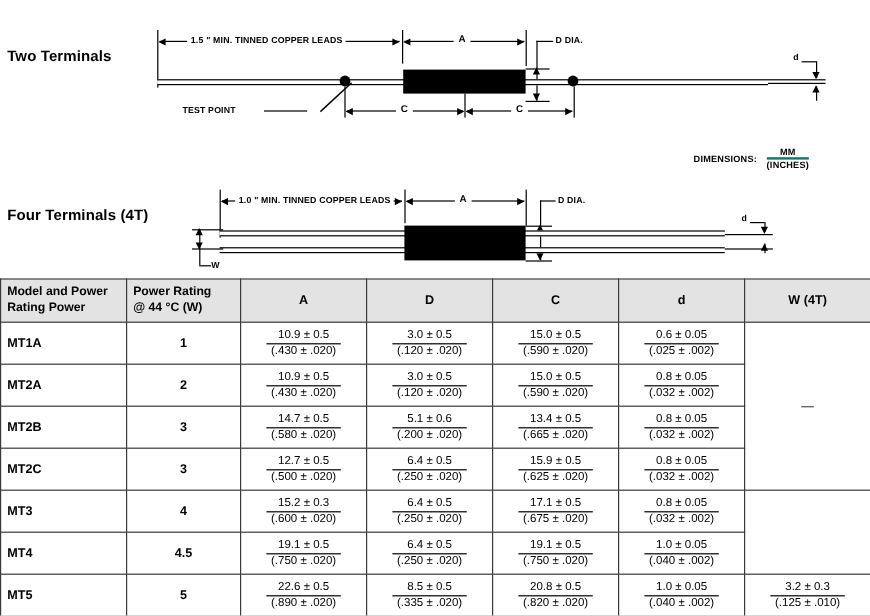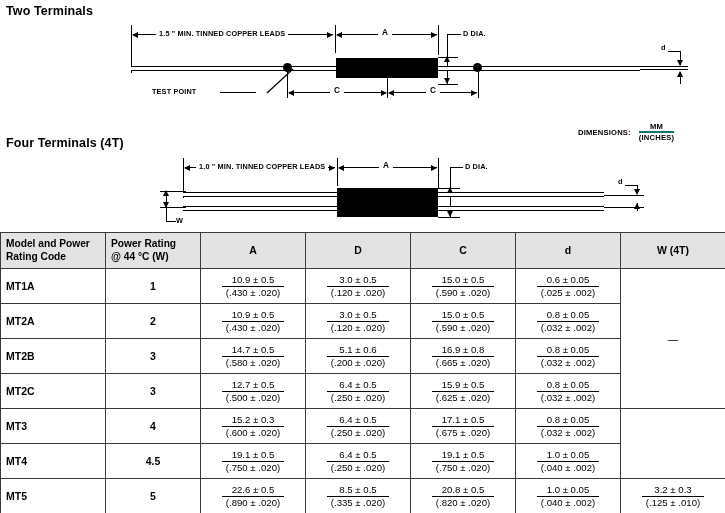--- a/index.html
+++ b/index.html
@@ -15,20 +15,21 @@
     color: #000000;
     overflow: hidden;
   }
 
   
   .section-title {
     position: absolute;
     font-size: 12.5px;
     font-weight: bold;
     letter-spacing: 0.1px;
+    margin-top: 36px;
   }
   #title-two   { left: 6px;  top: 4px; }
   #title-four  { left: 6px;  top: 136px; }
 
   
   .diag { position: absolute; }
   .hline   { position: absolute; background: #000; height: 1px; }
   .vline   { position: absolute; background: #000; width: 1px; }
   .body-block { position: absolute; background: #000; }
   .lead {
@@ -302,21 +303,21 @@
       <col style="width:105px">
     <col style="width:105px">
       <col style="width:105px">
       <col style="width:105px">
     <col style="width:105px">
   </colgroup>
   <thead>
     <tr>
       <th class="left">
         <div>Model and Power</div>
-        <div>Rating Code</div>
+        <div>Rating Power</div>
       </th>
       <th class="left">
         <div>Power Rating</div>
         <div>@ 44 °C (W)</div>
       </th>
       <th>A</th>
       <th>D</th>
       <th>C</th>
       <th>d</th>
       <th>W (4T)</th>
@@ -362,21 +363,21 @@
     <tr>
       <td class="model">MT2B</td>
       <td class="power">3</td>
       <td class="dimcell"><span class="frac-cell">
         <span class="top">14.7 ± 0.5</span>
         <span class="bot">(.580 ± .020)</span></span></td>
       <td class="dimcell"><span class="frac-cell">
         <span class="top">5.1 ± 0.6</span>
         <span class="bot">(.200 ± .020)</span></span></td>
       <td class="dimcell"><span class="frac-cell">
-        <span class="top">16.9 ± 0.8</span>
+        <span class="top">13.4 ± 0.5</span>
         <span class="bot">(.665 ± .020)</span></span></td>
       <td class="dimcell"><span class="frac-cell">
         <span class="top">0.8 ± 0.05</span>
         <span class="bot">(.032 ± .002)</span></span></td>
     </tr>
 
     <tr>
       <td class="model">MT2C</td>
       <td class="power">3</td>
       <td class="dimcell"><span class="frac-cell">

